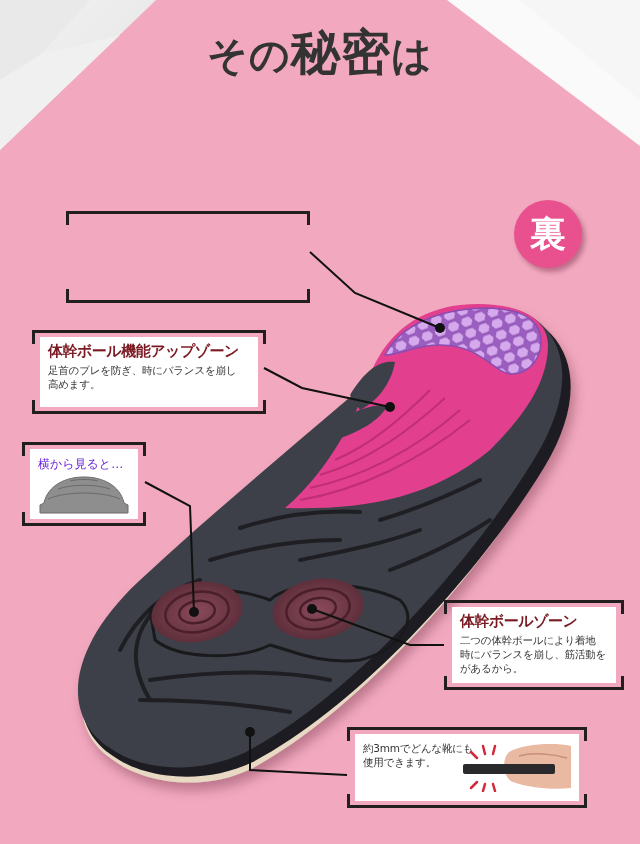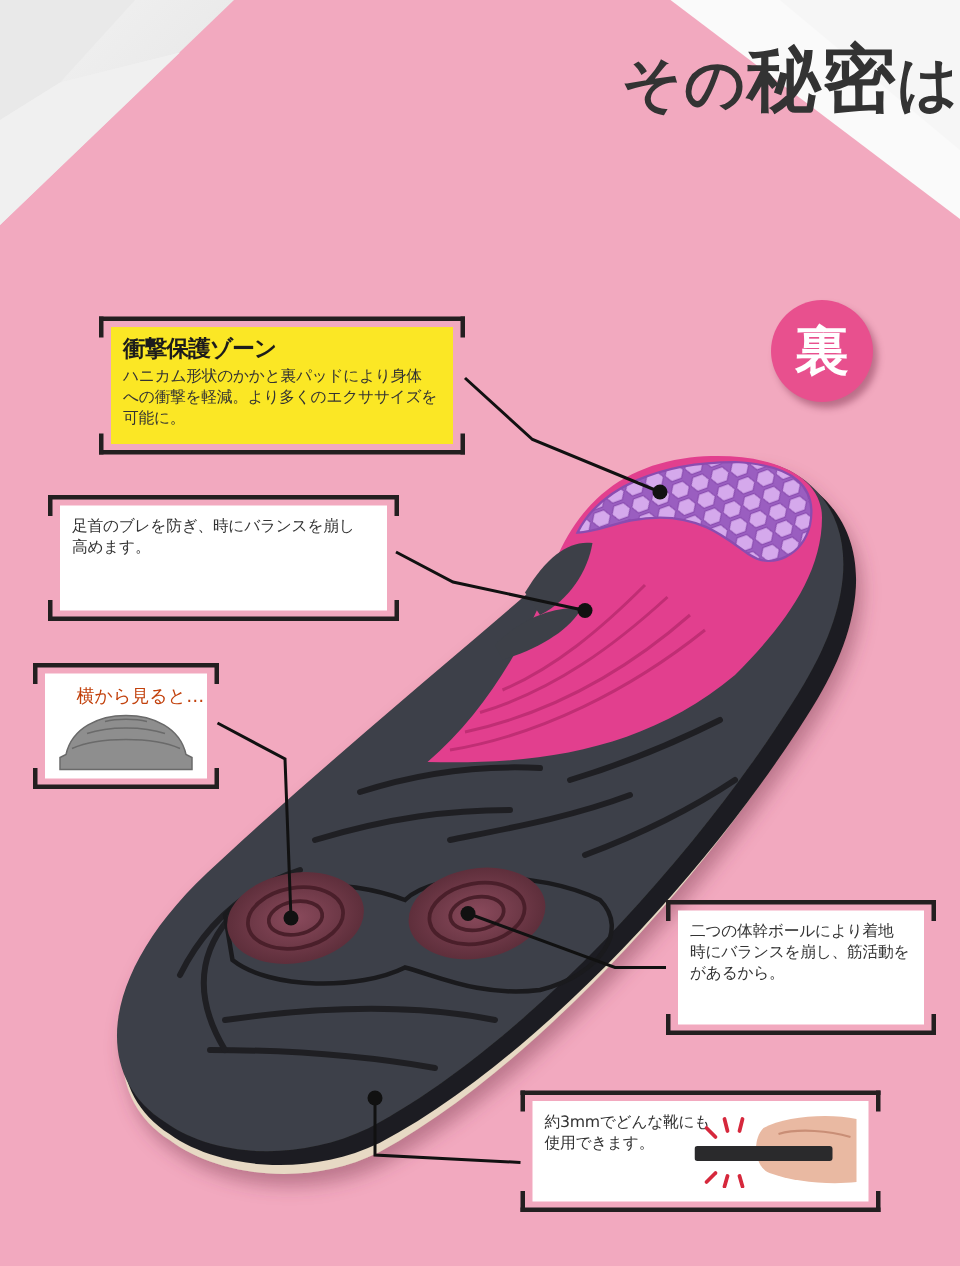--- a/index.html
+++ b/index.html
@@ -2,42 +2,42 @@
 <html><head>
   <meta charset="utf-8">
   <style>
     * { margin: 0; padding: 0; box-sizing: border-box; }
     html, body { width: 640px; height: 844px; overflow: hidden; background: #f2a9bf; }
     body { position: relative; font-family: "DejaVu Sans", "Liberation Sans", sans-serif; }
 
     .stage { position: absolute; left: 0; top: 0; width: 640px; height: 844px; background: #f2a9bf; overflow: hidden; }
     .bg-svg { position: absolute; left: 0; top: 0; width: 640px; height: 844px; }
 
-    .headline { position: absolute; left: 0; width: 640px; text-align: right; color: #333; font-weight: bold; white-space: nowrap; }
+    .headline { position: absolute; left: 0; width: 640px; text-align: center; color: #333; font-weight: bold; white-space: nowrap; }
     .headline-1 { top: 20px; font-size: 49px; letter-spacing: 1px; }
     .headline-1 .small { font-size: 40px; }
     .headline-2 { top: 86px; font-size: 63px; letter-spacing: 0px; }
     .headline-2 .num { font-family: "Liberation Sans", sans-serif; font-size: 76px; font-weight: bold; }
     .headline-2 .small { font-size: 44px; }
     .headline-2 .med { font-size: 46px; }
 
     .ura-badge { position: absolute; left: 514px; top: 200px; width: 68px; height: 68px; border-radius: 50%; background: #e8508e; box-shadow: 3px 4px 5px rgba(120,40,70,0.45); color: #fff; font-size: 36px; font-weight: bold; display: flex; align-items: center; justify-content: center; }
 
     
     .frame { position: absolute; }
     .frame .br { position: absolute; border-color: #231f20; border-style: solid; width: 100%; }
     .frame .br-top { top: 0; left: 0; height: 14px; border-width: 3px 3px 0 3px; }
     .frame .br-bot { bottom: 0; left: 0; height: 14px; border-width: 0 3px 3px 3px; }
     .frame .inner { position: absolute; left: 8px; right: 8px; top: 7px; bottom: 7px; background: #fff; padding: 5px 8px; }
     .frame .inner.yellow { background: #fbe725; }
     .frame .ftitle { font-size: 15px; font-weight: bold; color: #7a1a22; line-height: 19px; white-space: nowrap; letter-spacing: -0.5px; }
     .frame .ftitle.dark { color: #1c1c1c; }
     .frame .fbody { font-size: 10.5px; color: #333; line-height: 14px; margin-top: 2px; white-space: pre-line; letter-spacing: -0.2px; }
 
-    .side-label { font-size: 12px; color: #c2410c; white-space: nowrap; margin-top: 4px; margin-left: 15px; }
+    .side-label { font-size: 12px; color: #6d28d9; white-space: nowrap; margin-top: 4px; margin-left: 2px; }
 
     .thin-photo { position: absolute; right: 6px; top: 4px; width: 110px; height: 54px; }
   </style>
 </head>
 <body>
 
 <div class="stage">
 
   <svg class="bg-svg" viewBox="0 0 640 844" xmlns="http://www.w3.org/2000/svg">
     <defs>
@@ -127,32 +127,27 @@
     <span class="small">その</span><span>秘密</span><span class="small">は</span>
   </div>
 
   <div class="ura-badge">
     <span>裏</span>
   </div>
 
   <div class="frame" style="left:66px; top:211px; width:244px; height:92px;">
     <div class="br br-top"></div>
     <div class="br br-bot"></div>
-    <div class="inner yellow">
-      <div class="ftitle dark">衝撃保護ゾーン</div>
-      <div class="fbody">ハニカム形状のかかと裏パッドにより身体
-への衝撃を軽減。より多くのエクササイズを
-可能に。</div>
-    </div>
   </div>
 
   <div class="frame" style="left:32px; top:330px; width:234px; height:84px;">
     <div class="br br-top"></div>
     <div class="br br-bot"></div>
     <div class="inner">
+      <div class="ftitle">体幹ボール機能アップゾーン</div>
       <div class="fbody">足首のブレを防ぎ、時にバランスを崩し
 高めます。</div>
     </div>
   </div>
 
   <div class="frame" style="left:22px; top:442px; width:124px; height:84px;">
     <div class="br br-top"></div>
     <div class="br br-bot"></div>
     <div class="inner" style="padding:3px 6px;">
       <div class="side-label">横から見ると…</div>
@@ -162,20 +157,21 @@
         <path d="M 22,14 C 36,9 60,9 74,14" fill="none" stroke="#6a6a6a" stroke-width="1"></path>
         <path d="M 34,6 C 42,4 54,4 62,6" fill="none" stroke="#6a6a6a" stroke-width="1"></path>
       </svg>
     </div>
   </div>
 
   <div class="frame" style="left:444px; top:600px; width:180px; height:90px;">
     <div class="br br-top"></div>
     <div class="br br-bot"></div>
     <div class="inner">
+      <div class="ftitle">体幹ボールゾーン</div>
       <div class="fbody">二つの体幹ボールにより着地
 時にバランスを崩し、筋活動を
 があるから。</div>
     </div>
   </div>
 
   <div class="frame" style="left:347px; top:727px; width:240px; height:81px;">
     <div class="br br-top"></div>
     <div class="br br-bot"></div>
     <div class="inner">

